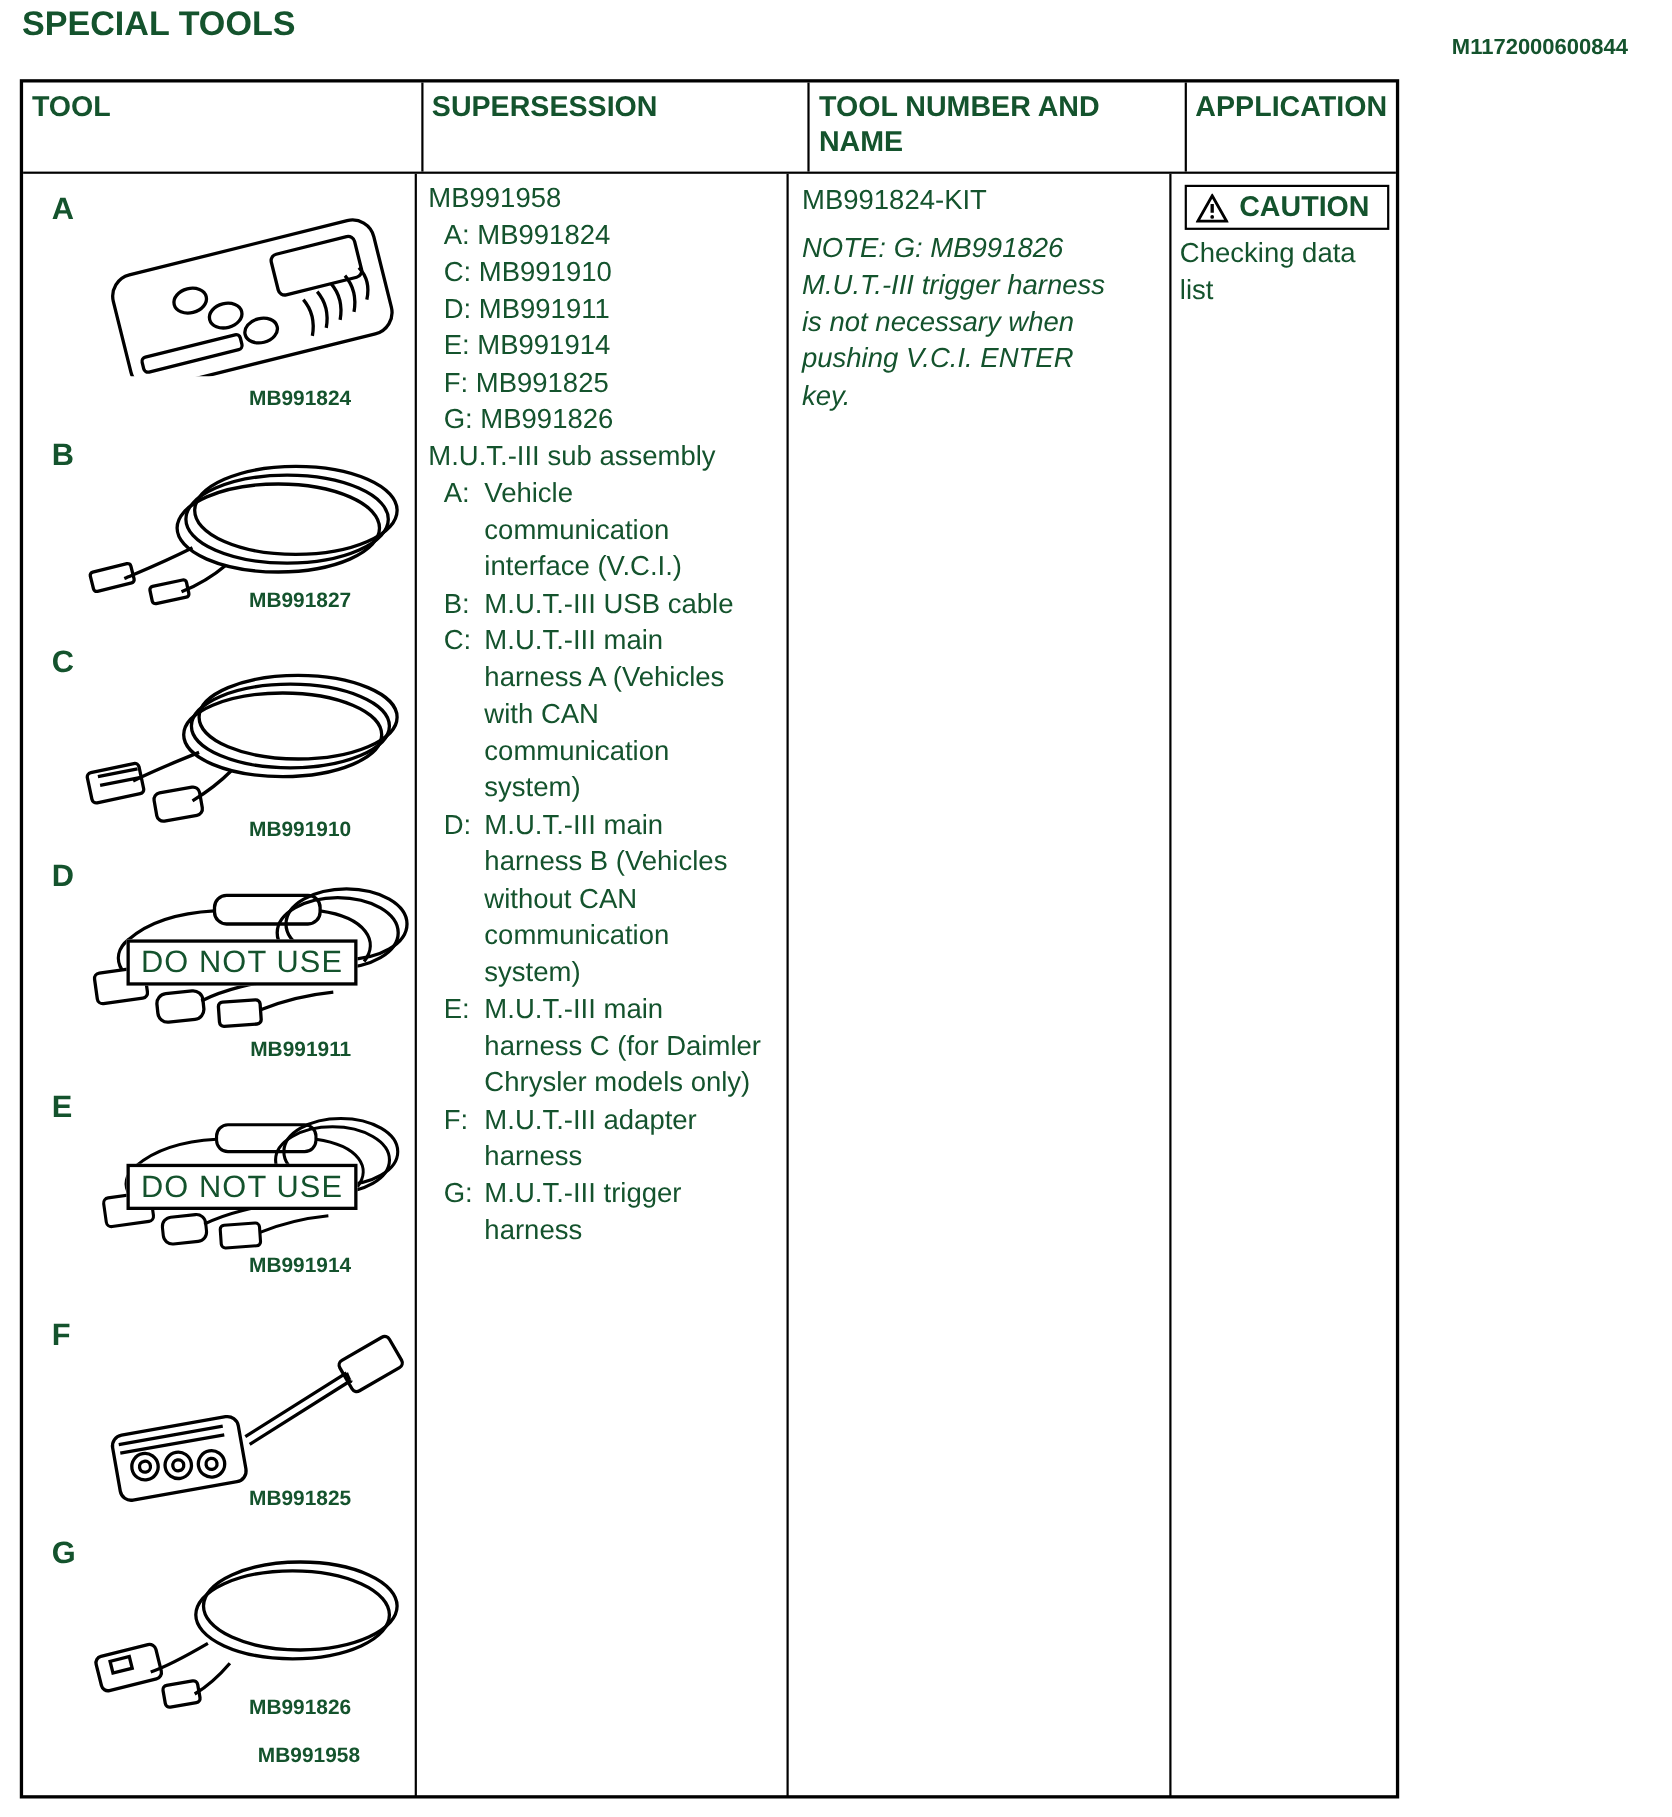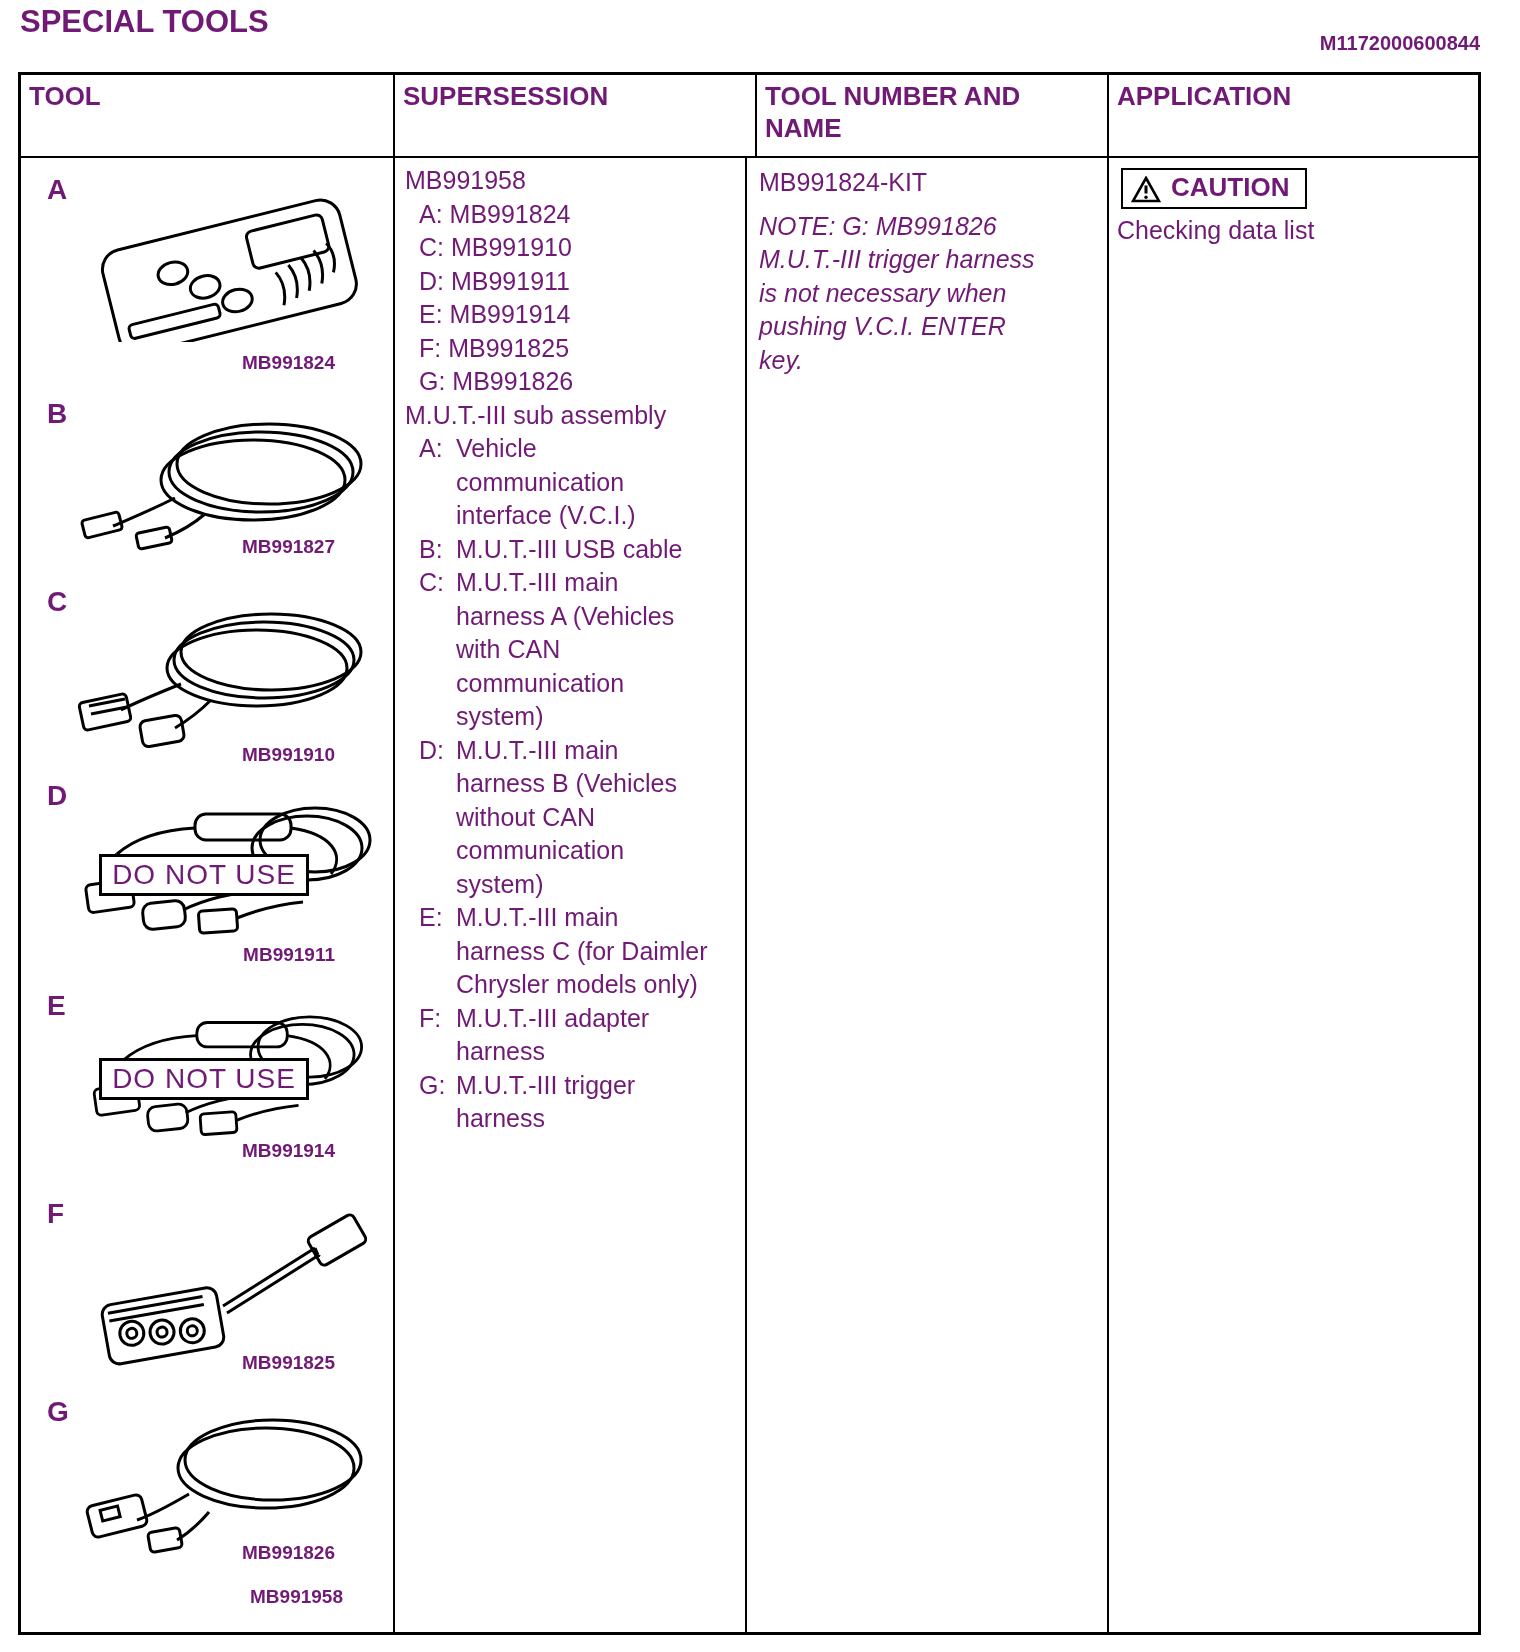--- a/index.html
+++ b/index.html
@@ -1,24 +1,24 @@
 <!DOCTYPE html>
 <html><head>
 <meta charset="utf-8">
 <style>
   * { margin:0; padding:0; box-sizing:border-box; }
   html,body { background:#fff; }
   .page {
     position:relative; width:1520px; height:1652px; background:#fff;
-    color:#701a75; font-family:"Liberation Sans", sans-serif; overflow:hidden;
+    color:#14532d; font-family:"Liberation Sans", sans-serif; overflow:hidden;
   }
   .page-title { position:absolute; left:20px; top:4px; font-size:31px; font-weight:bold; letter-spacing:0px; }
   .doc-number { position:absolute; right:40px; top:32px; font-size:20px; font-weight:bold; }
 
-  .tbl { position:absolute; left:18px; top:72px; width:1463px; height:1563px; border:3px solid #000; }
+  .tbl { position:absolute; left:18px; top:72px; width:1254px; height:1563px; border:3px solid #000; }
   .hdr-row { display:flex; height:83px; border-bottom:2px solid #000; }
   .body-row { display:flex; height:1475px; }
   .c1 { width:374px; }
   .c2 { width:352px; }
   .c3 { width:362px; }
   .c4 { flex:1; }
   .hdr-cell, .body-cell { border-right:2px solid #000; }
   .c4.hdr-cell, .c4.body-cell { border-right:none; }
   .hdr-cell { padding:5px 8px 0 8px; font-size:26px; font-weight:bold; line-height:32px; }
 
@@ -30,21 +30,21 @@
   .tool-c { top:428px; height:180px; }
   .tool-d { top:622px; height:186px; }
   .tool-e { top:832px; height:172px; }
   .tool-f { top:1040px; height:176px; }
   .tool-g { top:1238px; height:168px; }
   .tool .letter { position:absolute; left:26px; top:0; font-size:28px; font-weight:bold; }
   .tool svg { position:absolute; left:56px; top:8px; }
   .plabel { position:absolute; right:58px; bottom:0; font-size:19px; font-weight:bold; white-space:nowrap; }
   .kit-label { position:absolute; right:50px; top:1428px; font-size:19px; font-weight:bold; }
   .dnu {
-    position:absolute; left:78px; width:210px; height:42px; border:3px solid #000; background:#fff;
+    position:absolute; left:94px; width:210px; height:42px; border:3px solid #000; background:#fff;
     display:flex; align-items:center; justify-content:center;
     font-size:28px; font-weight:400; letter-spacing:1px; white-space:nowrap; z-index:2;
   }
   .tool-d .dnu { top:74px; }
   .tool-e .dnu { top:68px; }
   .lineart { stroke:#000; fill:none; stroke-width:3; }
 
   
   .tn-cell { padding:6px 2px 0 10px; font-size:25px; line-height:33.5px; }
   .pn-item { padding-left:14px; white-space:nowrap; }

